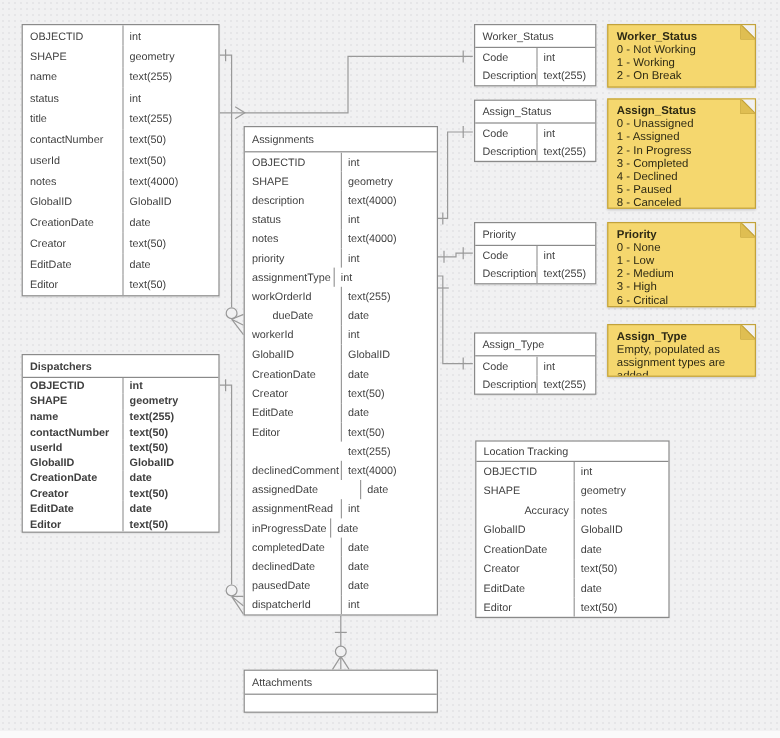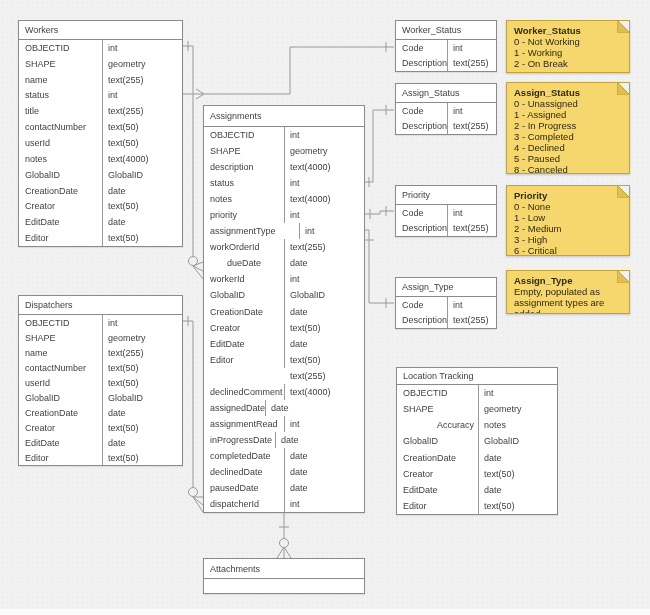--- a/index.html
+++ b/index.html
@@ -89,21 +89,20 @@
     <g>
       <path d="M284,513 V539"></path>
       <path d="M279,527 H289"></path>
       <circle cx="284" cy="543" r="4.5" fill="#f1f1f2"></circle>
       <path d="M284,547 L277,558 M284,547 V558 M284,547 L291,558"></path>
     </g>
   </svg>
 
   <div id="shapes">
       <div class="tbl" style="left: 18px; top: 20px; width: 165px; height: 227px;">
-        <div class="tbl-h" style="height: 18px;">Workers</div>
         <div class="tbl-body">
           <div class="fr">
             <span class="fn" style="width: 84px;">OBJECTID</span>
             <span class="ft">int</span>
           </div>
           <div class="fr">
             <span class="fn" style="width: 84px;">SHAPE</span>
             <span class="ft">geometry</span>
           </div>
           <div class="fr">
@@ -145,21 +144,21 @@
           <div class="fr">
             <span class="fn" style="width: 84px;">EditDate</span>
             <span class="ft">date</span>
           </div>
           <div class="fr">
             <span class="fn" style="width: 84px;">Editor</span>
             <span class="ft">text(50)</span>
           </div>
         </div>
       </div>
-      <div class="tbl" style="left: 18px; top: 295px; width: 165px; height: 171px;">
+      <div class="tbl" style="left: 18px; top: 295px; width: 165px; height: 149px; font-weight: bold;">
         <div class="tbl-h" style="height: 18px;">Dispatchers</div>
         <div class="tbl-body">
           <div class="fr">
             <span class="fn" style="width: 84px;">OBJECTID</span>
             <span class="ft">int</span>
           </div>
           <div class="fr">
             <span class="fn" style="width: 84px;">SHAPE</span>
             <span class="ft">geometry</span>
           </div>
@@ -218,21 +217,21 @@
           </div>
           <div class="fr">
             <span class="fn" style="width: 81px;">notes</span>
             <span class="ft">text(4000)</span>
           </div>
           <div class="fr">
             <span class="fn" style="width: 81px;">priority</span>
             <span class="ft">int</span>
           </div>
           <div class="fr">
-            <span class="fn" style="width: 96px;">assignmentType</span>
+            <span class="fn" style="width: 75px;">assignmentType</span>
             <span class="ft">int</span>
           </div>
           <div class="fr">
             <span class="fn" style="width: 81px;">workOrderId</span>
             <span class="ft">text(255)</span>
           </div>
           <div class="fr">
             <span class="fn" style="width: 81px; padding-left: 23px;">dueDate</span>
             <span class="ft">date</span>
           </div>
@@ -262,21 +261,21 @@
           </div>
           <div class="fr">
             <span class="fn" style="width: 81px; margin-top: 21px;">location</span>
             <span class="ft">text(255)</span>
           </div>
           <div class="fr">
             <span class="fn" style="width: 81px;">declinedComment</span>
             <span class="ft">text(4000)</span>
           </div>
           <div class="fr">
-            <span class="fn" style="width: 62px;">assignedDate</span>
+            <span class="fn" style="width: 97px;">assignedDate</span>
             <span class="ft">date</span>
           </div>
           <div class="fr">
             <span class="fn" style="width: 81px;">assignmentRead</span>
             <span class="ft">int</span>
           </div>
           <div class="fr">
             <span class="fn" style="width: 72px;">inProgressDate</span>
             <span class="ft">date</span>
           </div>

